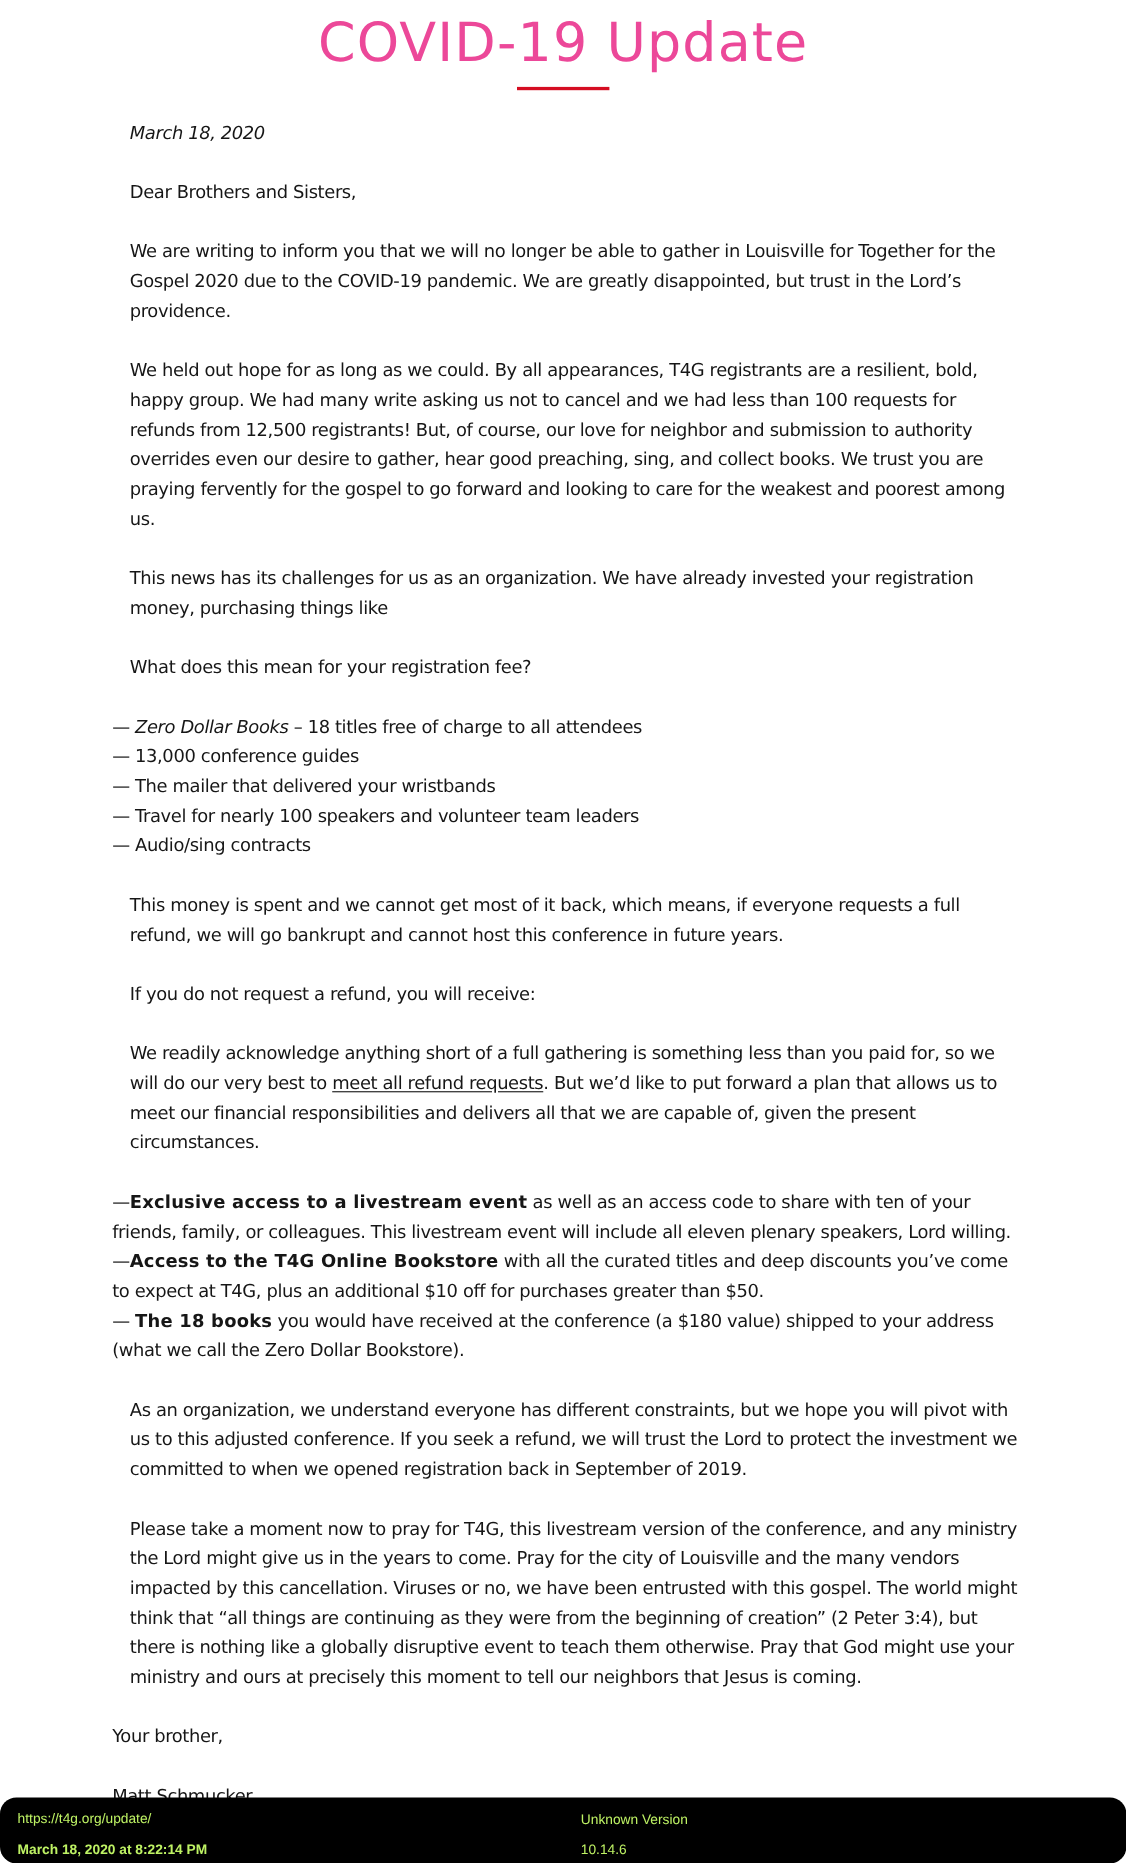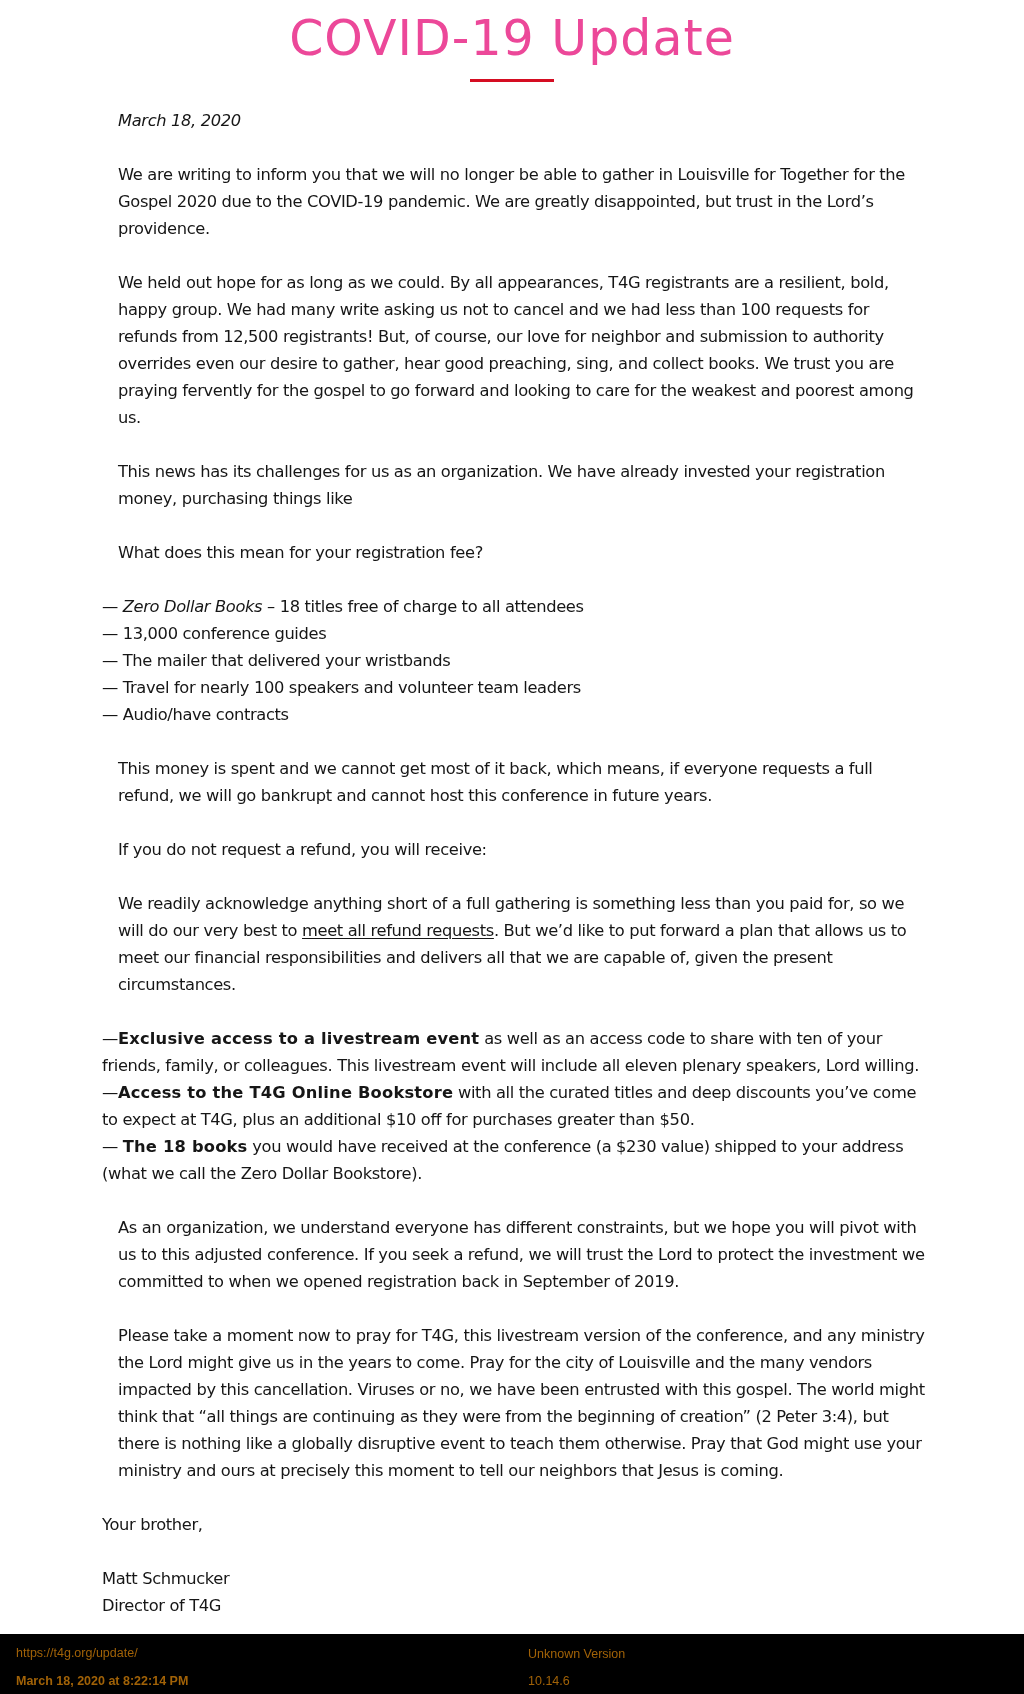--- a/index.html
+++ b/index.html
@@ -86,63 +86,65 @@
   }
   .sig p { margin: 0; }
   .sig .gap { margin-bottom: 27px; }
   .footer {
     position: absolute;
     left: 0;
     top: 1634px;
     width: 1024px;
     height: 60px;
     background: #000000;
-    color: #a16207;
+    color: #bef264;
     font-family: "Liberation Sans", sans-serif;
     font-size: 12.5px;
+    border-radius: 15px;
   }
   .footer span {
     position: absolute;
     white-space: nowrap;
   }
   .f-url { left: 16px; top: 12px; }
   .f-time { left: 16px; top: 40px; font-weight: bold; }
   .f-ver { left: 528px; top: 13px; }
   .f-os { left: 528px; top: 40px; }
 </style>
 </head>
 <body>
 
 <div class="page">
   <h1 class="title">COVID-19 Update</h1>
   <div class="title-rule" style="background: rgb(213, 13, 34);"></div>
 
   <div class="content">
     <p class="date">March 18, 2020</p>
+    <p>Dear Brothers and Sisters,</p>
     <p>We are writing to inform you that we will no longer be able to gather in Louisville for Together for the Gospel 2020 due to the COVID-19 pandemic. We are greatly disappointed, but trust in the Lord’s providence.</p>
     <p>We held out hope for as long as we could. By all appearances, T4G registrants are a resilient, bold, happy group. We had many write asking us not to cancel and we had less than 100 requests for refunds from 12,500 registrants! But, of course, our love for neighbor and submission to authority overrides even our desire to gather, hear good preaching, sing, and collect books. We trust you are praying fervently for the gospel to go forward and looking to care for the weakest and poorest among us.</p>
     <p>This news has its challenges for us as an organization. We have already invested your registration money, purchasing things like</p>
     <p>What does this mean for your registration fee?</p>
 
     <ul class="dash-list">
       <li><span>— </span><em>Zero Dollar Books</em><span> – 18 titles free of charge to all attendees</span></li>
       <li><span>— </span><span>13,000 conference guides</span></li>
       <li><span>— </span><span>The mailer that delivered your wristbands</span></li>
       <li><span>— </span><span>Travel for nearly 100 speakers and volunteer team leaders</span></li>
-      <li><span>— </span><span>Audio/have contracts</span></li>
+      <li><span>— </span><span>Audio/sing contracts</span></li>
     </ul>
 
     <p>This money is spent and we cannot get most of it back, which means, if everyone requests a full refund, we will go bankrupt and cannot host this conference in future years.</p>
     <p>If you do not request a refund, you will receive:</p>
     <p><span>We readily acknowledge anything short of a full gathering is something less than you paid for, so we will do our very best to </span><a class="inline-link">meet all refund requests</a><span>. But we’d like to put forward a plan that allows us to meet our financial responsibilities and delivers all that we are capable of, given the present circumstances.</span></p>
 
     <ul class="benefits">
       <li><span>—</span><b>Exclusive access to a livestream event</b><span> as well as an access code to share with ten of your friends, family, or colleagues. This livestream event will include all eleven plenary speakers, Lord willing.</span></li>
       <li><span>—</span><b>Access to the T4G Online Bookstore</b><span> with all the curated titles and deep discounts you’ve come to expect at T4G, plus an additional $10 off for purchases greater than $50.</span></li>
-      <li><span>— </span><b>The 18 books</b><span> you would have received at the conference (a $230 value) shipped to your address (what we call the Zero Dollar Bookstore).</span></li>
+      <li><span>— </span><b>The 18 books</b><span> you would have received at the conference (a $180 value) shipped to your address (what we call the Zero Dollar Bookstore).</span></li>
     </ul>
 
     <p>As an organization, we understand everyone has different constraints, but we hope you will pivot with us to this adjusted conference. If you seek a refund, we will trust the Lord to protect the investment we committed to when we opened registration back in September of 2019.</p>
     <p>Please take a moment now to pray for T4G, this livestream version of the conference, and any ministry the Lord might give us in the years to come. Pray for the city of Louisville and the many vendors impacted by this cancellation. Viruses or no, we have been entrusted with this gospel. The world might think that “all things are continuing as they were from the beginning of creation” (2 Peter 3:4), but there is nothing like a globally disruptive event to teach them otherwise. Pray that God might use your ministry and ours at precisely this moment to tell our neighbors that Jesus is coming.</p>
 
     <div class="sig">
       <p class="gap">Your brother,</p>
       <p>Matt Schmucker</p>
       <p>Director of T4G</p>
     </div>

